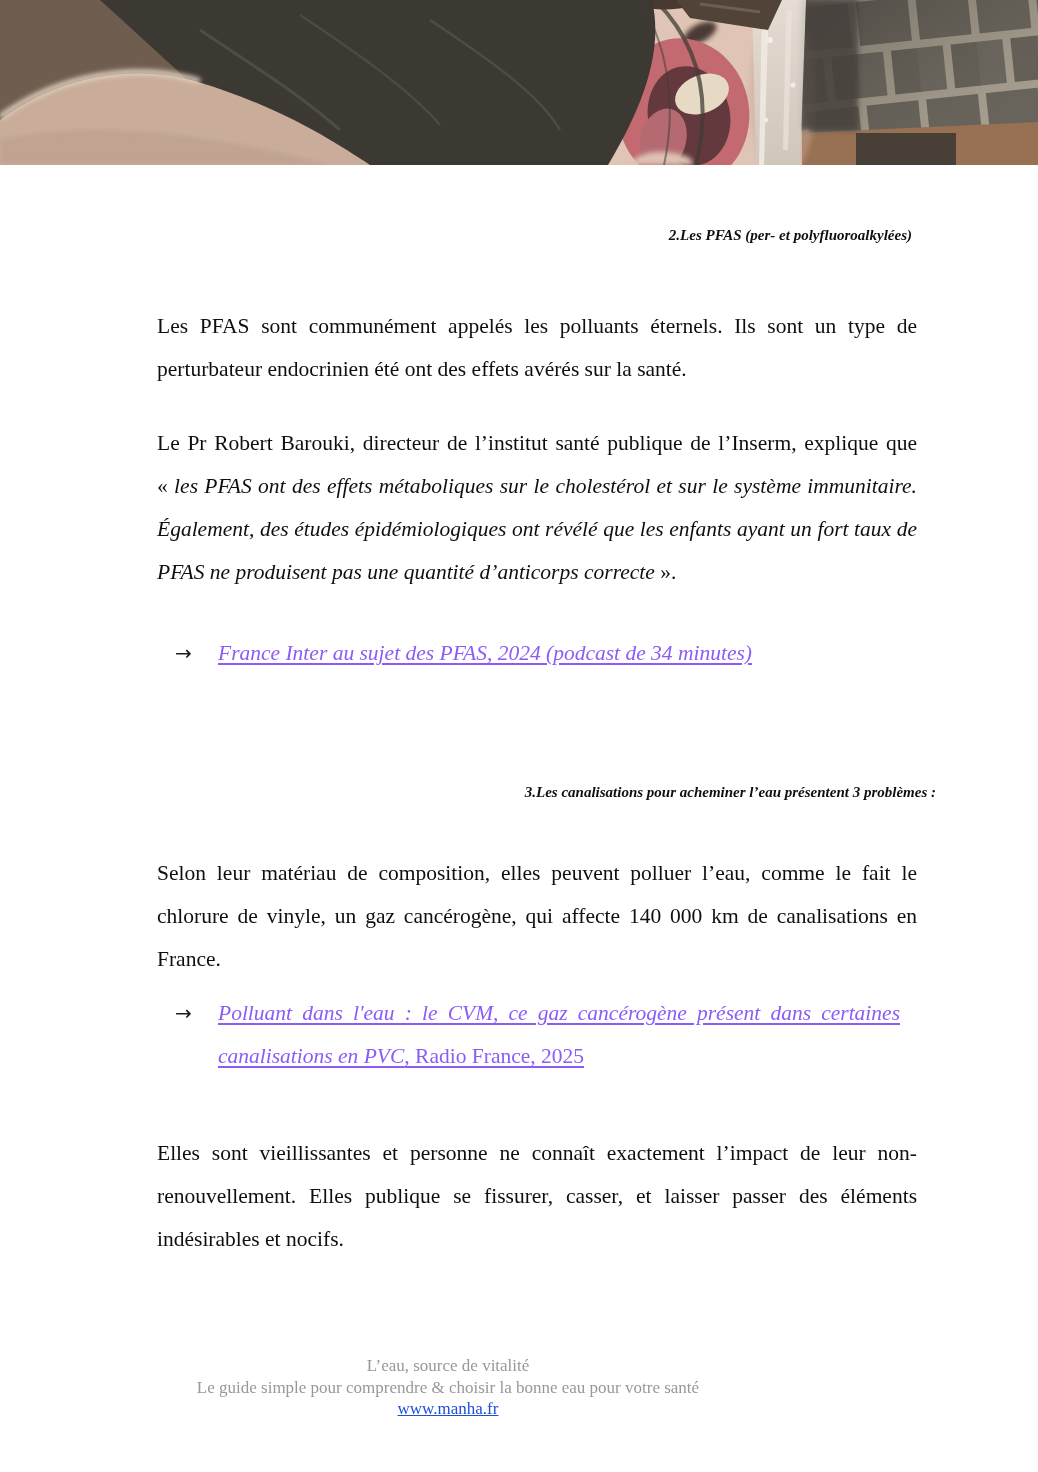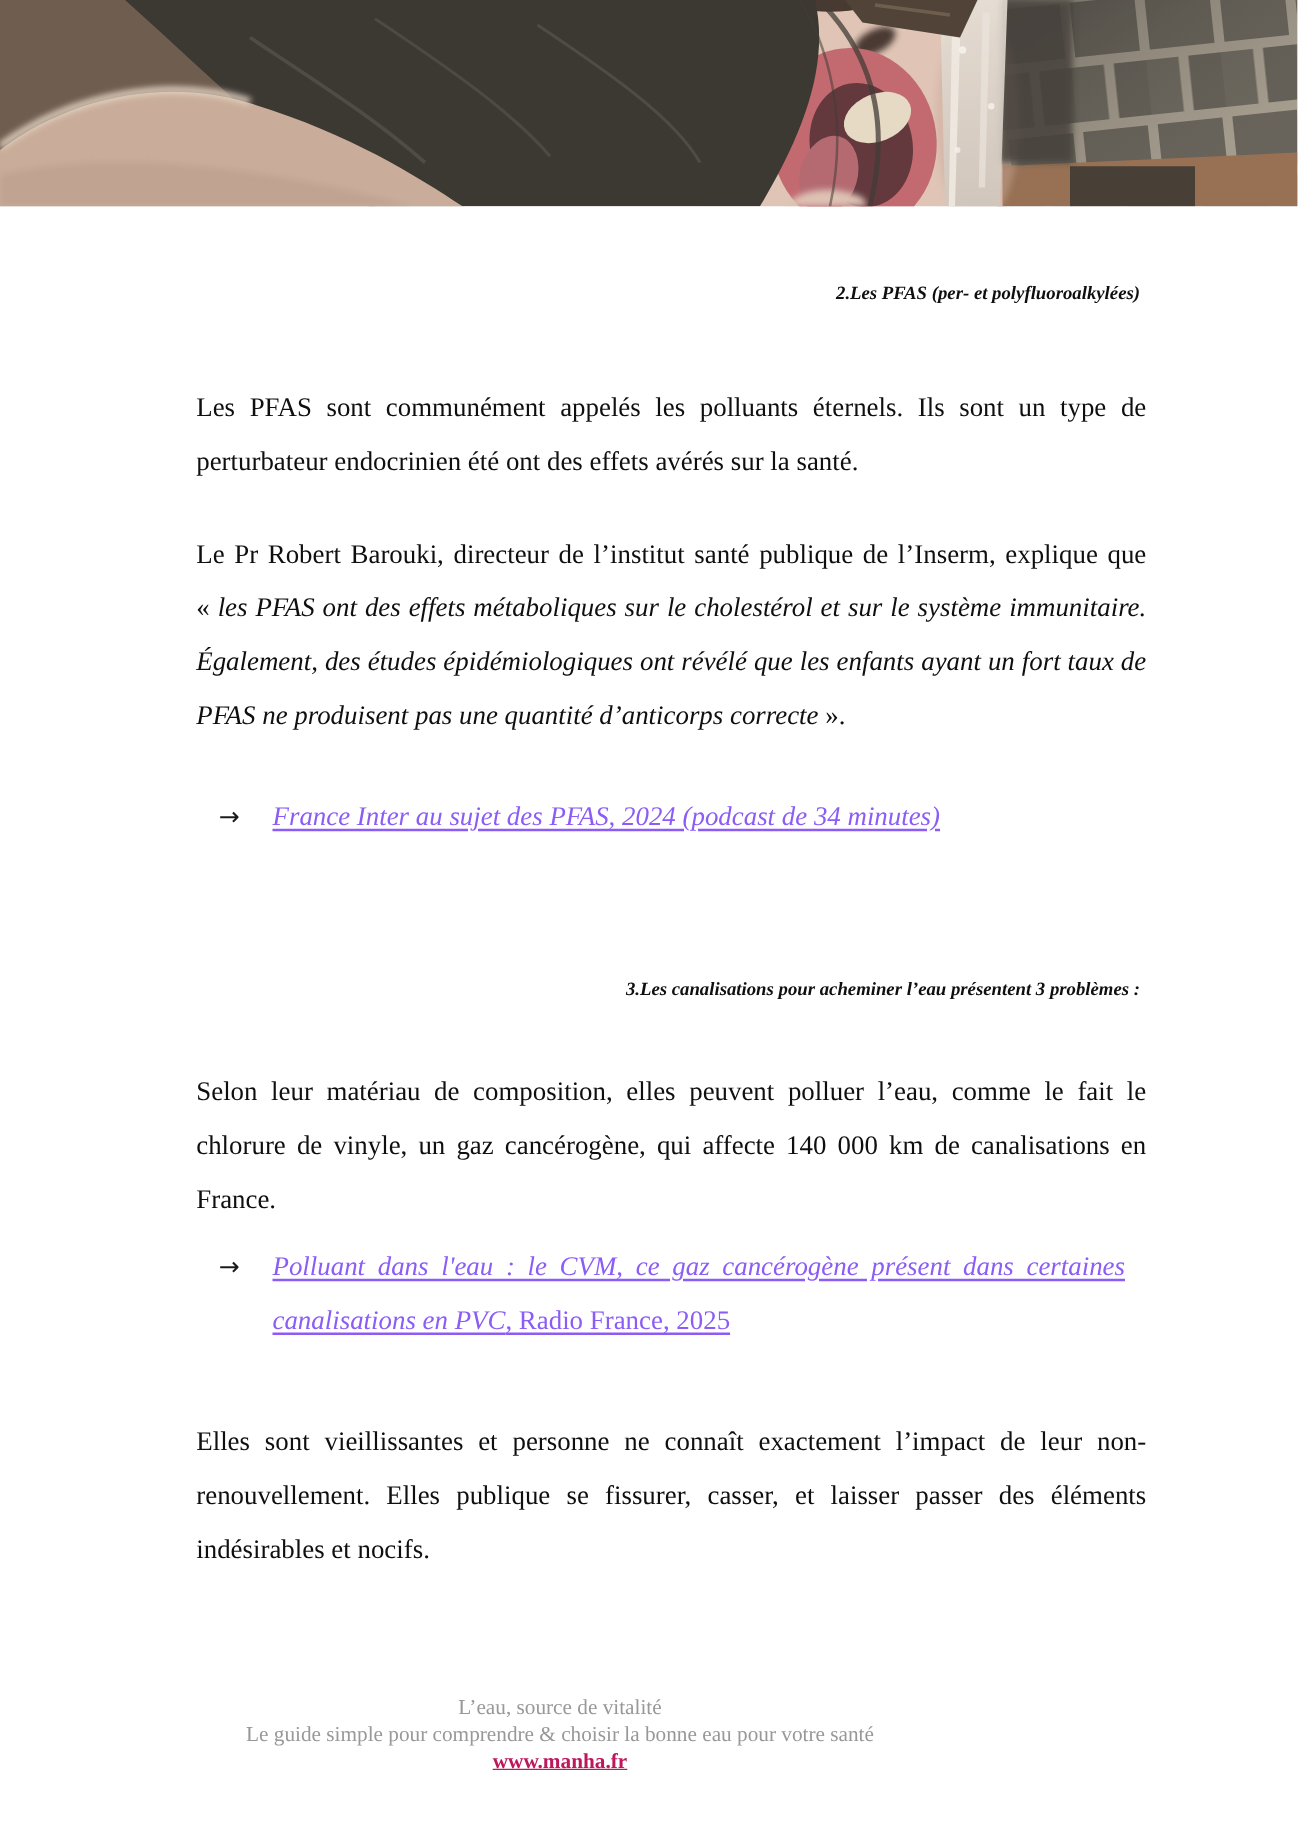--- a/index.html
+++ b/index.html
@@ -51,24 +51,23 @@
   a.doc-link em{font-style:italic;}
   a.doc-link .roman{font-style:normal;}
   
   .footer{
     position:absolute;top:1355px;left:0;width:896px;
     text-align:center;
     font-size:17px;line-height:21.5px;
     color:#989898;
   }
   .footer a{
-    color:#be185d;
+    color:#1d4ed8;
     text-decoration:underline;
     text-decoration-thickness:1.2px;
-    font-weight:bold;
   }
 </style>
 </head>
 <body>
 
 <div class="page">
 
   <div class="header-photo">
     <svg viewBox="0 0 1038 165" preserveAspectRatio="none" aria-hidden="true">
       <defs>
@@ -146,21 +145,21 @@
 
   <p class="doc-para" style="top:288px;">Les PFAS sont communément appelés les polluants éternels. Ils sont un type de perturbateur endocrinien été ont des effets avérés sur la santé.</p>
 
   <p class="doc-para" style="top:405px;"><span>Le Pr Robert Barouki, directeur de l’institut santé publique de l’Inserm, explique que «&nbsp;</span><em>les PFAS ont des effets métaboliques sur le cholestérol et sur le système immunitaire. Également, des études épidémiologiques ont révélé que les enfants ayant un fort taux de PFAS ne produisent pas une quantité d’anticorps correcte</em><span>&nbsp;».</span></p>
 
   <div class="link-row" style="top:632px;">
     <span class="arrow">→</span>
     <a class="doc-link" href="#"><em>France Inter au sujet des PFAS, 2024 (podcast de 34 minutes)</em></a>
   </div>
 
-  <h2 class="doc-heading" style="top:778px;">
+  <h2 class="doc-heading" style="top:778px;margin-left:24px;">
     <span class="h-num">3.</span><span>Les canalisations pour acheminer l’eau présentent 3 problèmes&nbsp;:</span>
   </h2>
 
   <p class="doc-para" style="top:835px;">Selon leur matériau de composition, elles peuvent polluer l’eau, comme le fait le chlorure de vinyle, un gaz cancérogène, qui affecte 140&nbsp;000 km de canalisations en France.</p>
 
   <div class="link-row" style="top:992px;">
     <span class="arrow">→</span>
     <a class="doc-link" href="#"><em>Polluant dans l'eau&nbsp;: le CVM, ce gaz cancérogène présent dans certaines canalisations en PVC</em><span class="roman">, Radio France, 2025</span></a>
   </div>
 

